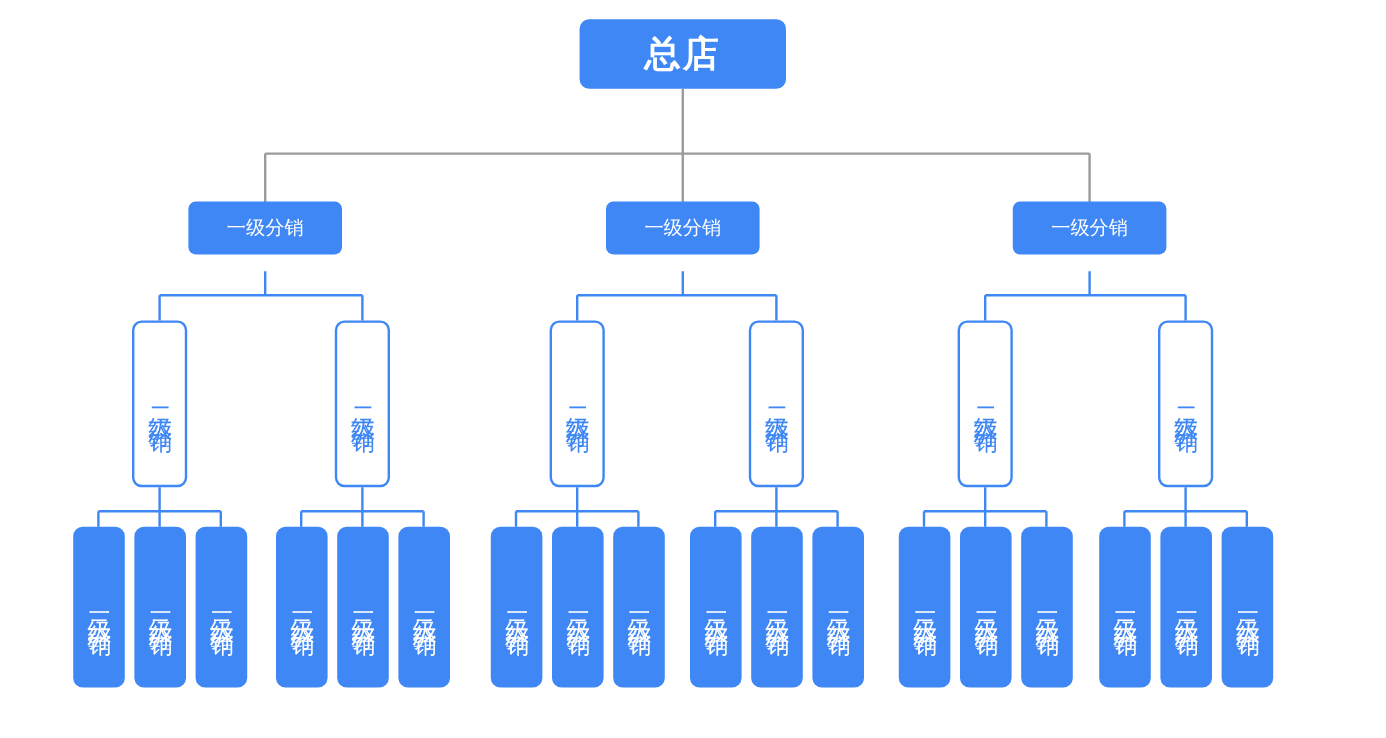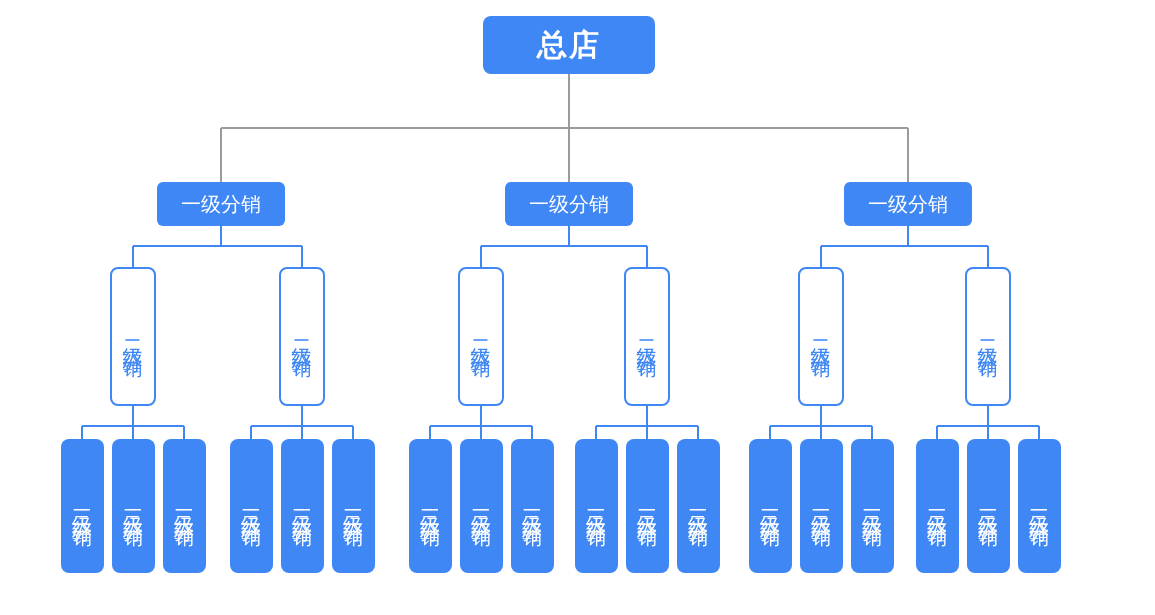--- a/index.html
+++ b/index.html
@@ -29,26 +29,26 @@
     left: 483px; top: 16px;
     width: 172px; height: 58px;
     background: #3E87F4;
     color: #ffffff;
     border-radius: 8px;
     font-size: 30px;
     font-weight: bold;
     letter-spacing: 2px;
   }
   .l1-node {
-    top: 182px;
+    top: 168px;
     width: 128px; height: 44px;
     background: #3E87F4;
     color: #ffffff;
     border-radius: 6px;
-    font-size: 20px;
+    font-size: 16px;
     font-weight: 500;
   }
   .l2-node {
     top: 267px;
     width: 46px; height: 139px;
     background: #ffffff;
     border: 2px solid #3E87F4;
     color: #3E87F4;
     border-radius: 8px;
     font-size: 20px;

